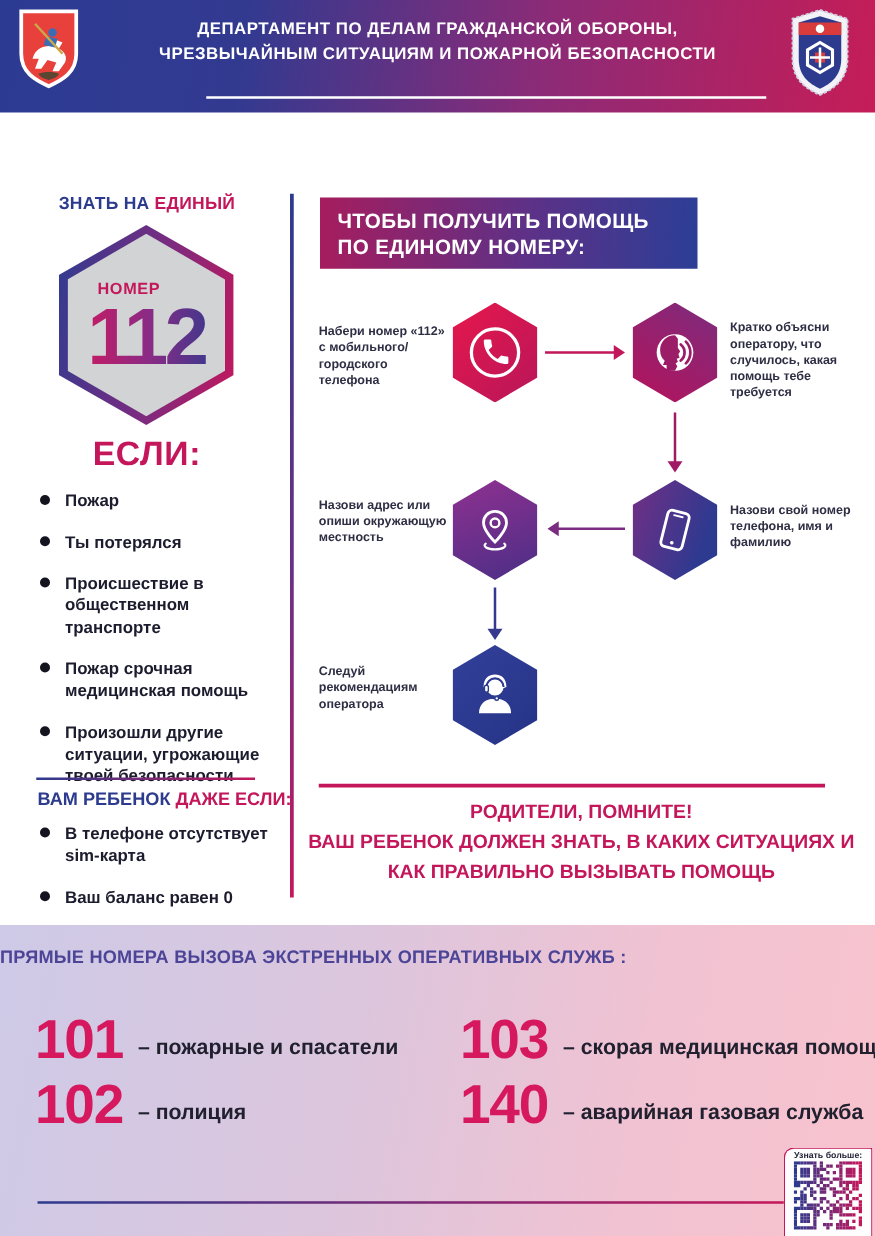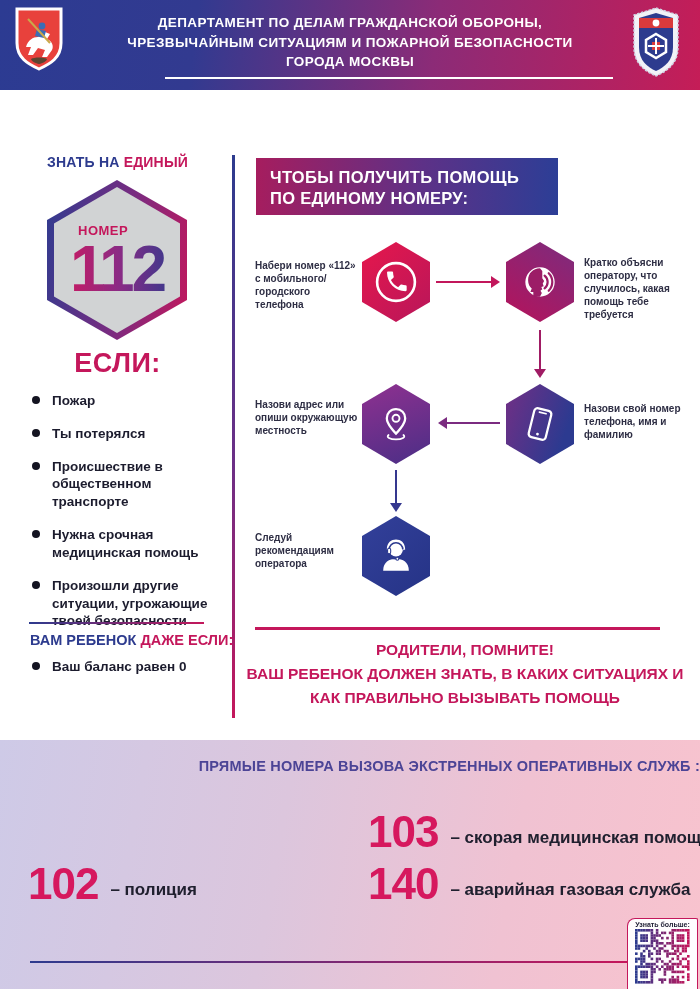--- a/index.html
+++ b/index.html
@@ -82,21 +82,21 @@
   .a1 { left:436px; top:281px; width:62px; color:#c2175b; }
   .a2 { left:539px; top:330px; height:46px; color:#a01b64; }
   .a3 { left:440px; top:422px; width:60px; color:#7b2b80; }
   .a4 { left:395px; top:470px; height:40px; color:#35388f; }
   .hr-parents { position:absolute; left:255px; top:627px; width:405px; height:2.5px; background:#c4175b; }
   .parents { position:absolute; left:240px; top:638px; width:450px; text-align:center;
     color:#c4175b; font-weight:bold; font-size:15.5px; line-height:1.55; }
   
   .band { position:absolute; left:0; top:740px; width:700px; height:249px;
     background:linear-gradient(100deg,#cecae7 0%,#dcc6dd 40%,#f0c2d2 72%,#f8c3ce 100%); }
-  .band-title { position:absolute; left:0; top:18px; width:700px; text-align:right;
+  .band-title { position:absolute; left:0; top:18px; width:700px; text-align:left;
     color:#4c4496; font-weight:bold; font-size:14.5px; letter-spacing:.2px; }
   .num-item { position:absolute; display:flex; align-items:flex-end; height:46px; }
   .num-item .num { color:#d6185e; font-weight:bold; font-size:44px; line-height:.92; letter-spacing:-1px; }
   .num-item .lbl { color:#20202f; font-weight:bold; font-size:17px; margin:0 0 4px 12px; white-space:nowrap; }
   .ni1 { left:28px; top:66px; } .ni2 { left:28px; top:118px; }
   .ni3 { left:368px; top:66px; } .ni4 { left:368px; top:118px; }
   .band-line { position:absolute; left:30px; top:221px; width:597px; height:2px;
     background:linear-gradient(90deg,#2d3b8e,#c4175b); }
   .qr-box { position:absolute; left:627px; top:178px; width:71px; height:71px;
     background:#fefdfe; border:1.5px solid #c4175b; border-bottom:none; border-radius:8px 2px 0 0;
@@ -116,21 +116,20 @@
         <path d="M11 40c2-7 7-10 12-10l7-5 5 2-3 5c5 2 7 7 5 11l-5 7h-5l3-7-7-2-5 7h-5l3-8z" fill="#ffffff"></path>
         <circle cx="27" cy="19" r="3.4" fill="#3b6db5"></circle>
         <path d="M22 22l9 2-2 7-9-2z" fill="#3b6db5"></path>
         <path d="M13 12 35 36" stroke="#caa84a" stroke-width="2"></path>
         <path d="M16 52c3-2 13-2 16 0 0 3-8 5-8 5s-8-2-8-5z" fill="#5b4632"></path>
       </svg>
     </div>
     <div class="header-title">
       <div>ДЕПАРТАМЕНТ ПО ДЕЛАМ ГРАЖДАНСКОЙ ОБОРОНЫ,</div>
       <div>ЧРЕЗВЫЧАЙНЫМ СИТУАЦИЯМ И ПОЖАРНОЙ БЕЗОПАСНОСТИ</div>
-      <div>ГОРОДА МОСКВЫ</div>
     </div>
     <div class="header-underline"></div>
     <div class="logo-right">
       <svg width="54" height="72" viewBox="0 0 54 72">
         <path d="M27 2 49 9v32c0 17-11 24-22 29C16 65 5 58 5 41V9Z" fill="#f2f2f7" stroke="#cfd2e3" stroke-width="1.5" stroke-dasharray="2.5 1.5"></path>
         <path d="M27 7 44 12v29c0 14-8.5 20-17 24-8.5-4-17-10-17-24V12Z" fill="#2d3b8e"></path>
         <path d="M10 12h34v10H10z" fill="#d93a3c"></path>
         <circle cx="27" cy="17" r="3.4" fill="#ffffff"></circle>
         <path d="M27 28l10 6v12l-10 6-10-6V34Z" fill="none" stroke="#ffffff" stroke-width="2.5"></path>
         <path d="M23 36h8v8h-8z" fill="#d93a3c"></path>
@@ -161,35 +160,39 @@
     <li>
         <span class="dot"></span>
         <span>Ты потерялся</span>
       </li>
     <li>
         <span class="dot"></span>
         <span>Происшествие в общественном транспорте</span>
       </li>
     <li>
         <span class="dot"></span>
-        <span>Нужна срочная медицинская помощь</span>
+        <span>Пожар срочная медицинская помощь</span>
       </li>
     <li>
         <span class="dot"></span>
         <span>Произошли другие ситуации, угрожающие твоей безопасности</span>
       </li>
   </ul>
 
   <div class="hr-left"></div>
 
   <div class="answer-label">
     <span class="txt-blue">ВАМ РЕБЕНОК </span><span class="txt-red">ДАЖЕ ЕСЛИ:</span>
   </div>
 
   <ul class="blist blist-answer">
+    <li>
+        <span class="dot"></span>
+        <span>В телефоне отсутствует sim-карта</span>
+      </li>
     <li>
         <span class="dot"></span>
         <span>Ваш баланс равен 0</span>
       </li>
   </ul>
 
   <div class="v-divider"></div>
 
   <div class="banner">ЧТОБЫ ПОЛУЧИТЬ ПОМОЩЬ ПО ЕДИНОМУ НОМЕРУ:</div>
 
@@ -263,20 +266,24 @@
   <div class="hr-parents"></div>
   <div class="parents">
     <div>РОДИТЕЛИ, ПОМНИТЕ!</div>
     <div>ВАШ РЕБЕНОК ДОЛЖЕН ЗНАТЬ, В КАКИХ СИТУАЦИЯХ И</div>
     <div>КАК ПРАВИЛЬНО ВЫЗЫВАТЬ ПОМОЩЬ</div>
   </div>
 
   <div class="band">
     <div class="band-title">ПРЯМЫЕ НОМЕРА ВЫЗОВА ЭКСТРЕННЫХ ОПЕРАТИВНЫХ СЛУЖБ :</div>
 
+    <div class="num-item ni1">
+      <span class="num">101</span>
+      <span class="lbl">– пожарные и спасатели</span>
+    </div>
     <div class="num-item ni2">
       <span class="num">102</span>
       <span class="lbl">– полиция</span>
     </div>
     <div class="num-item ni3">
       <span class="num">103</span>
       <span class="lbl">– скорая медицинская помощь</span>
     </div>
     <div class="num-item ni4">
       <span class="num">140</span>

